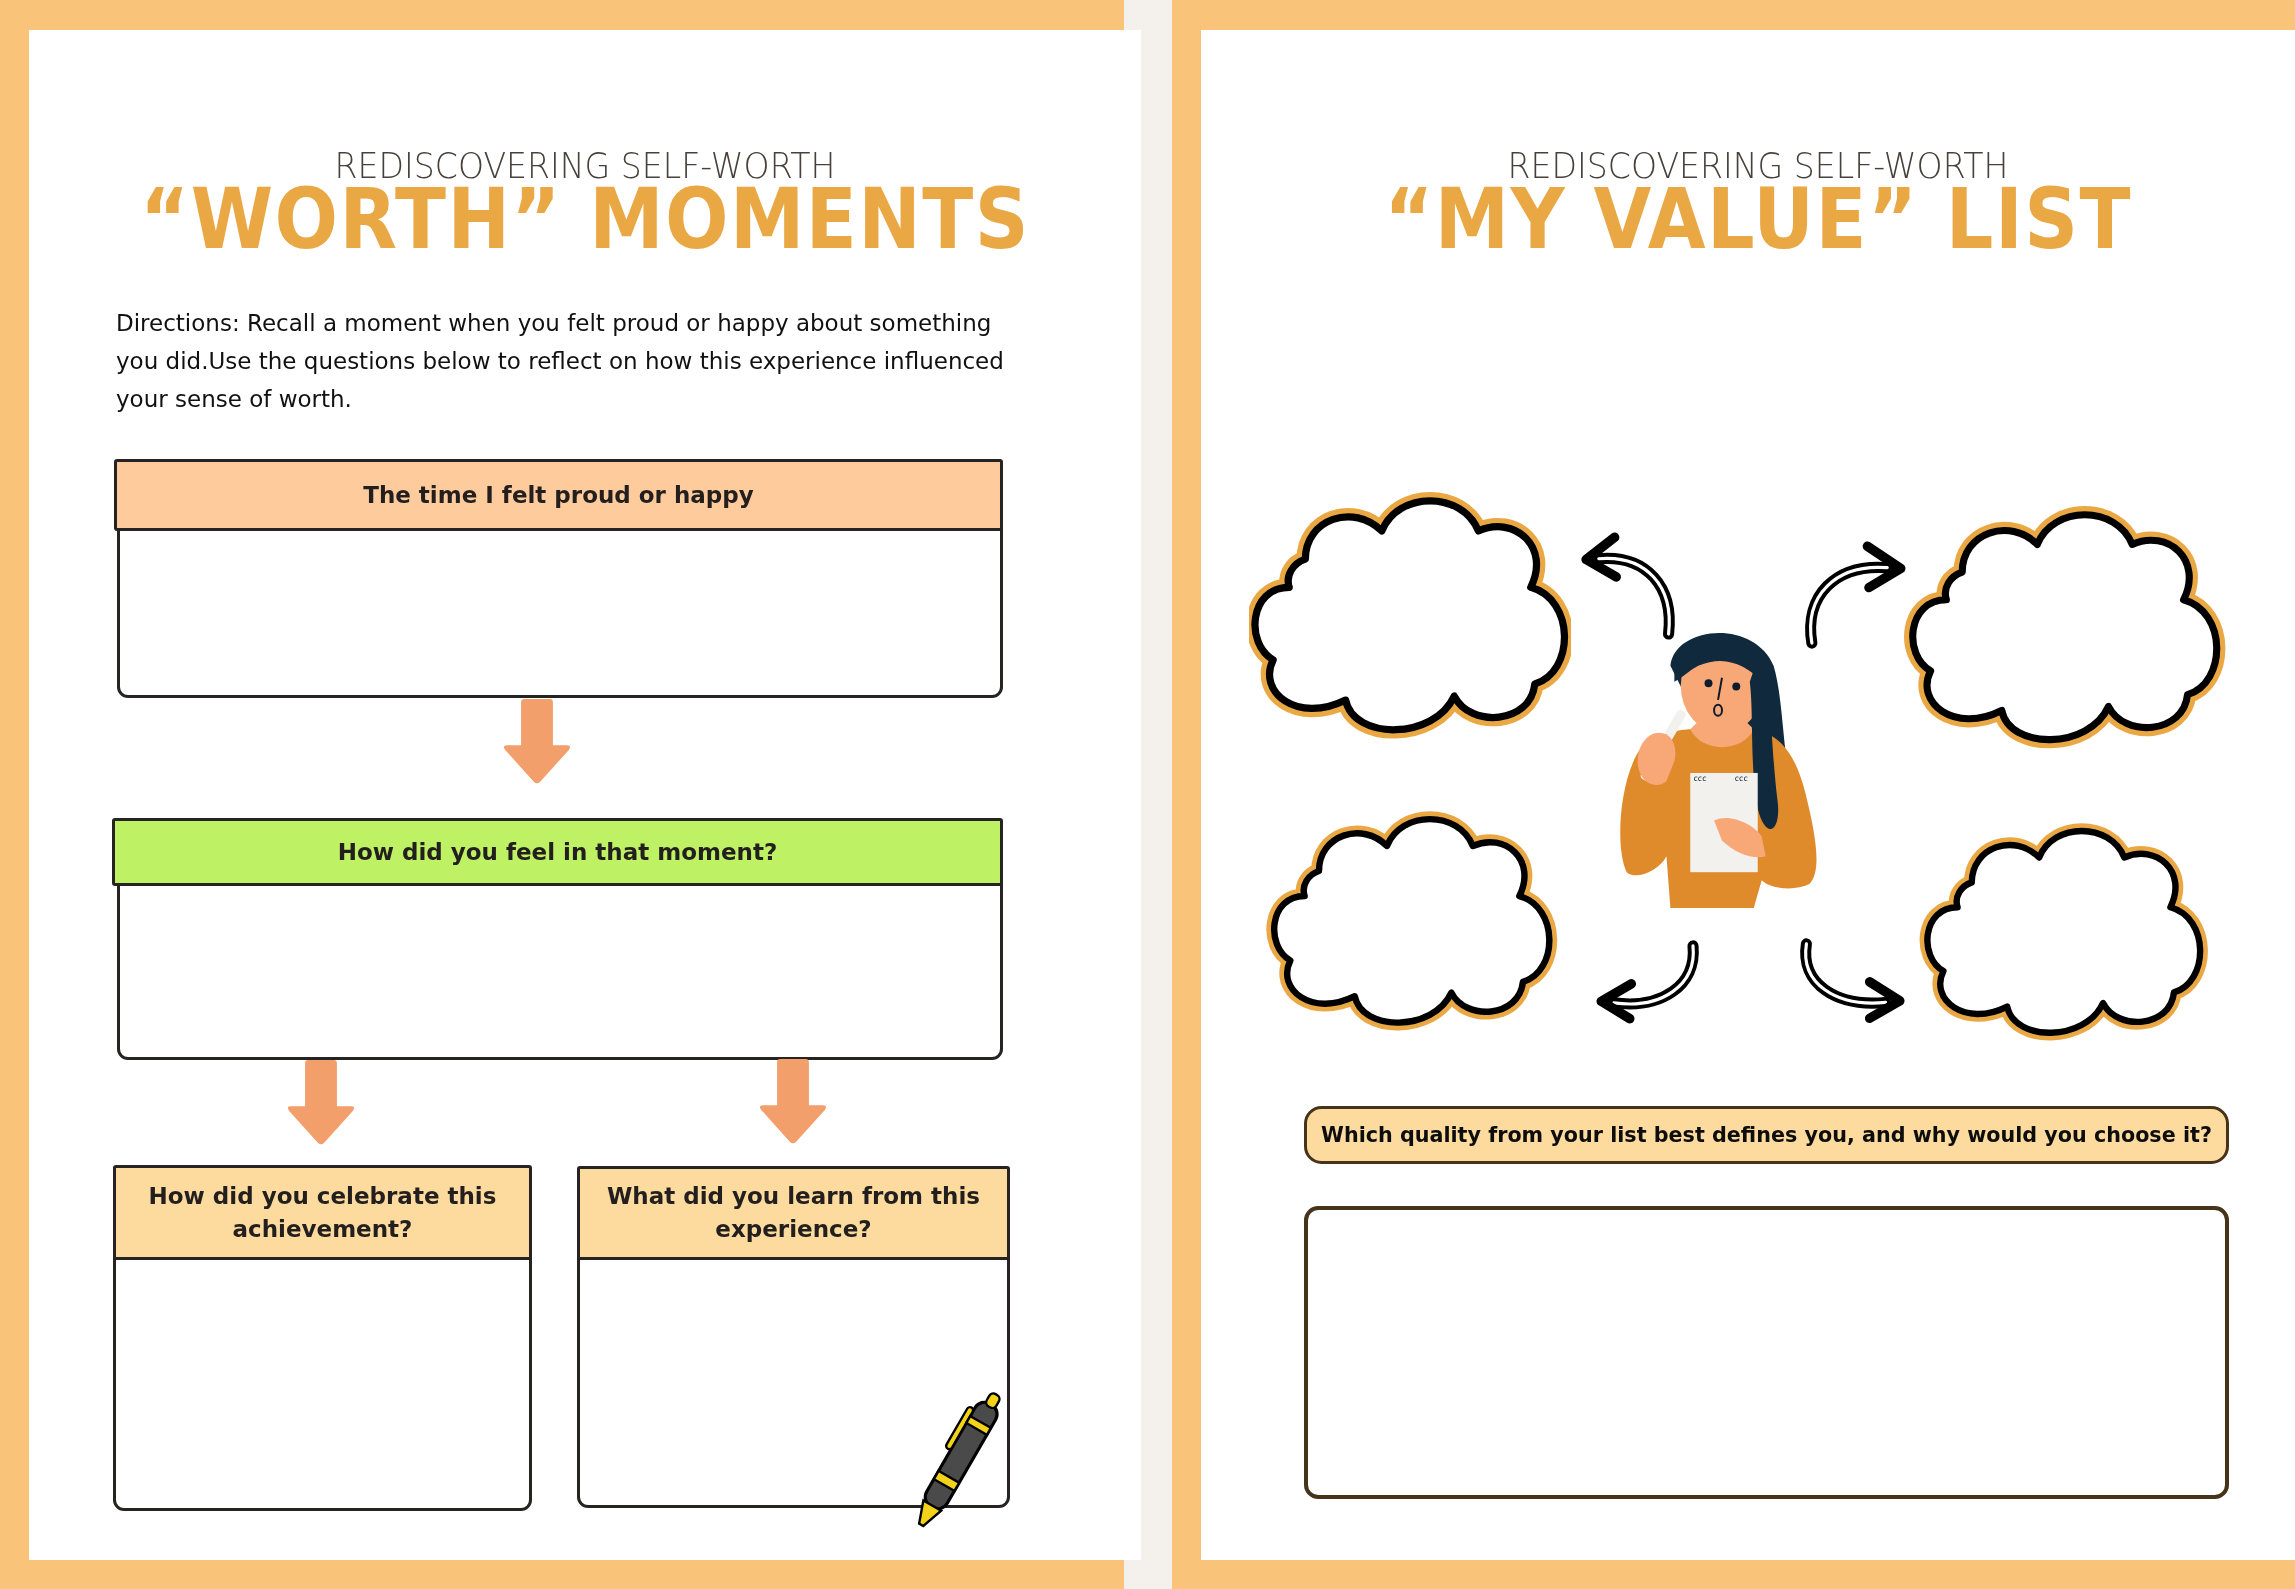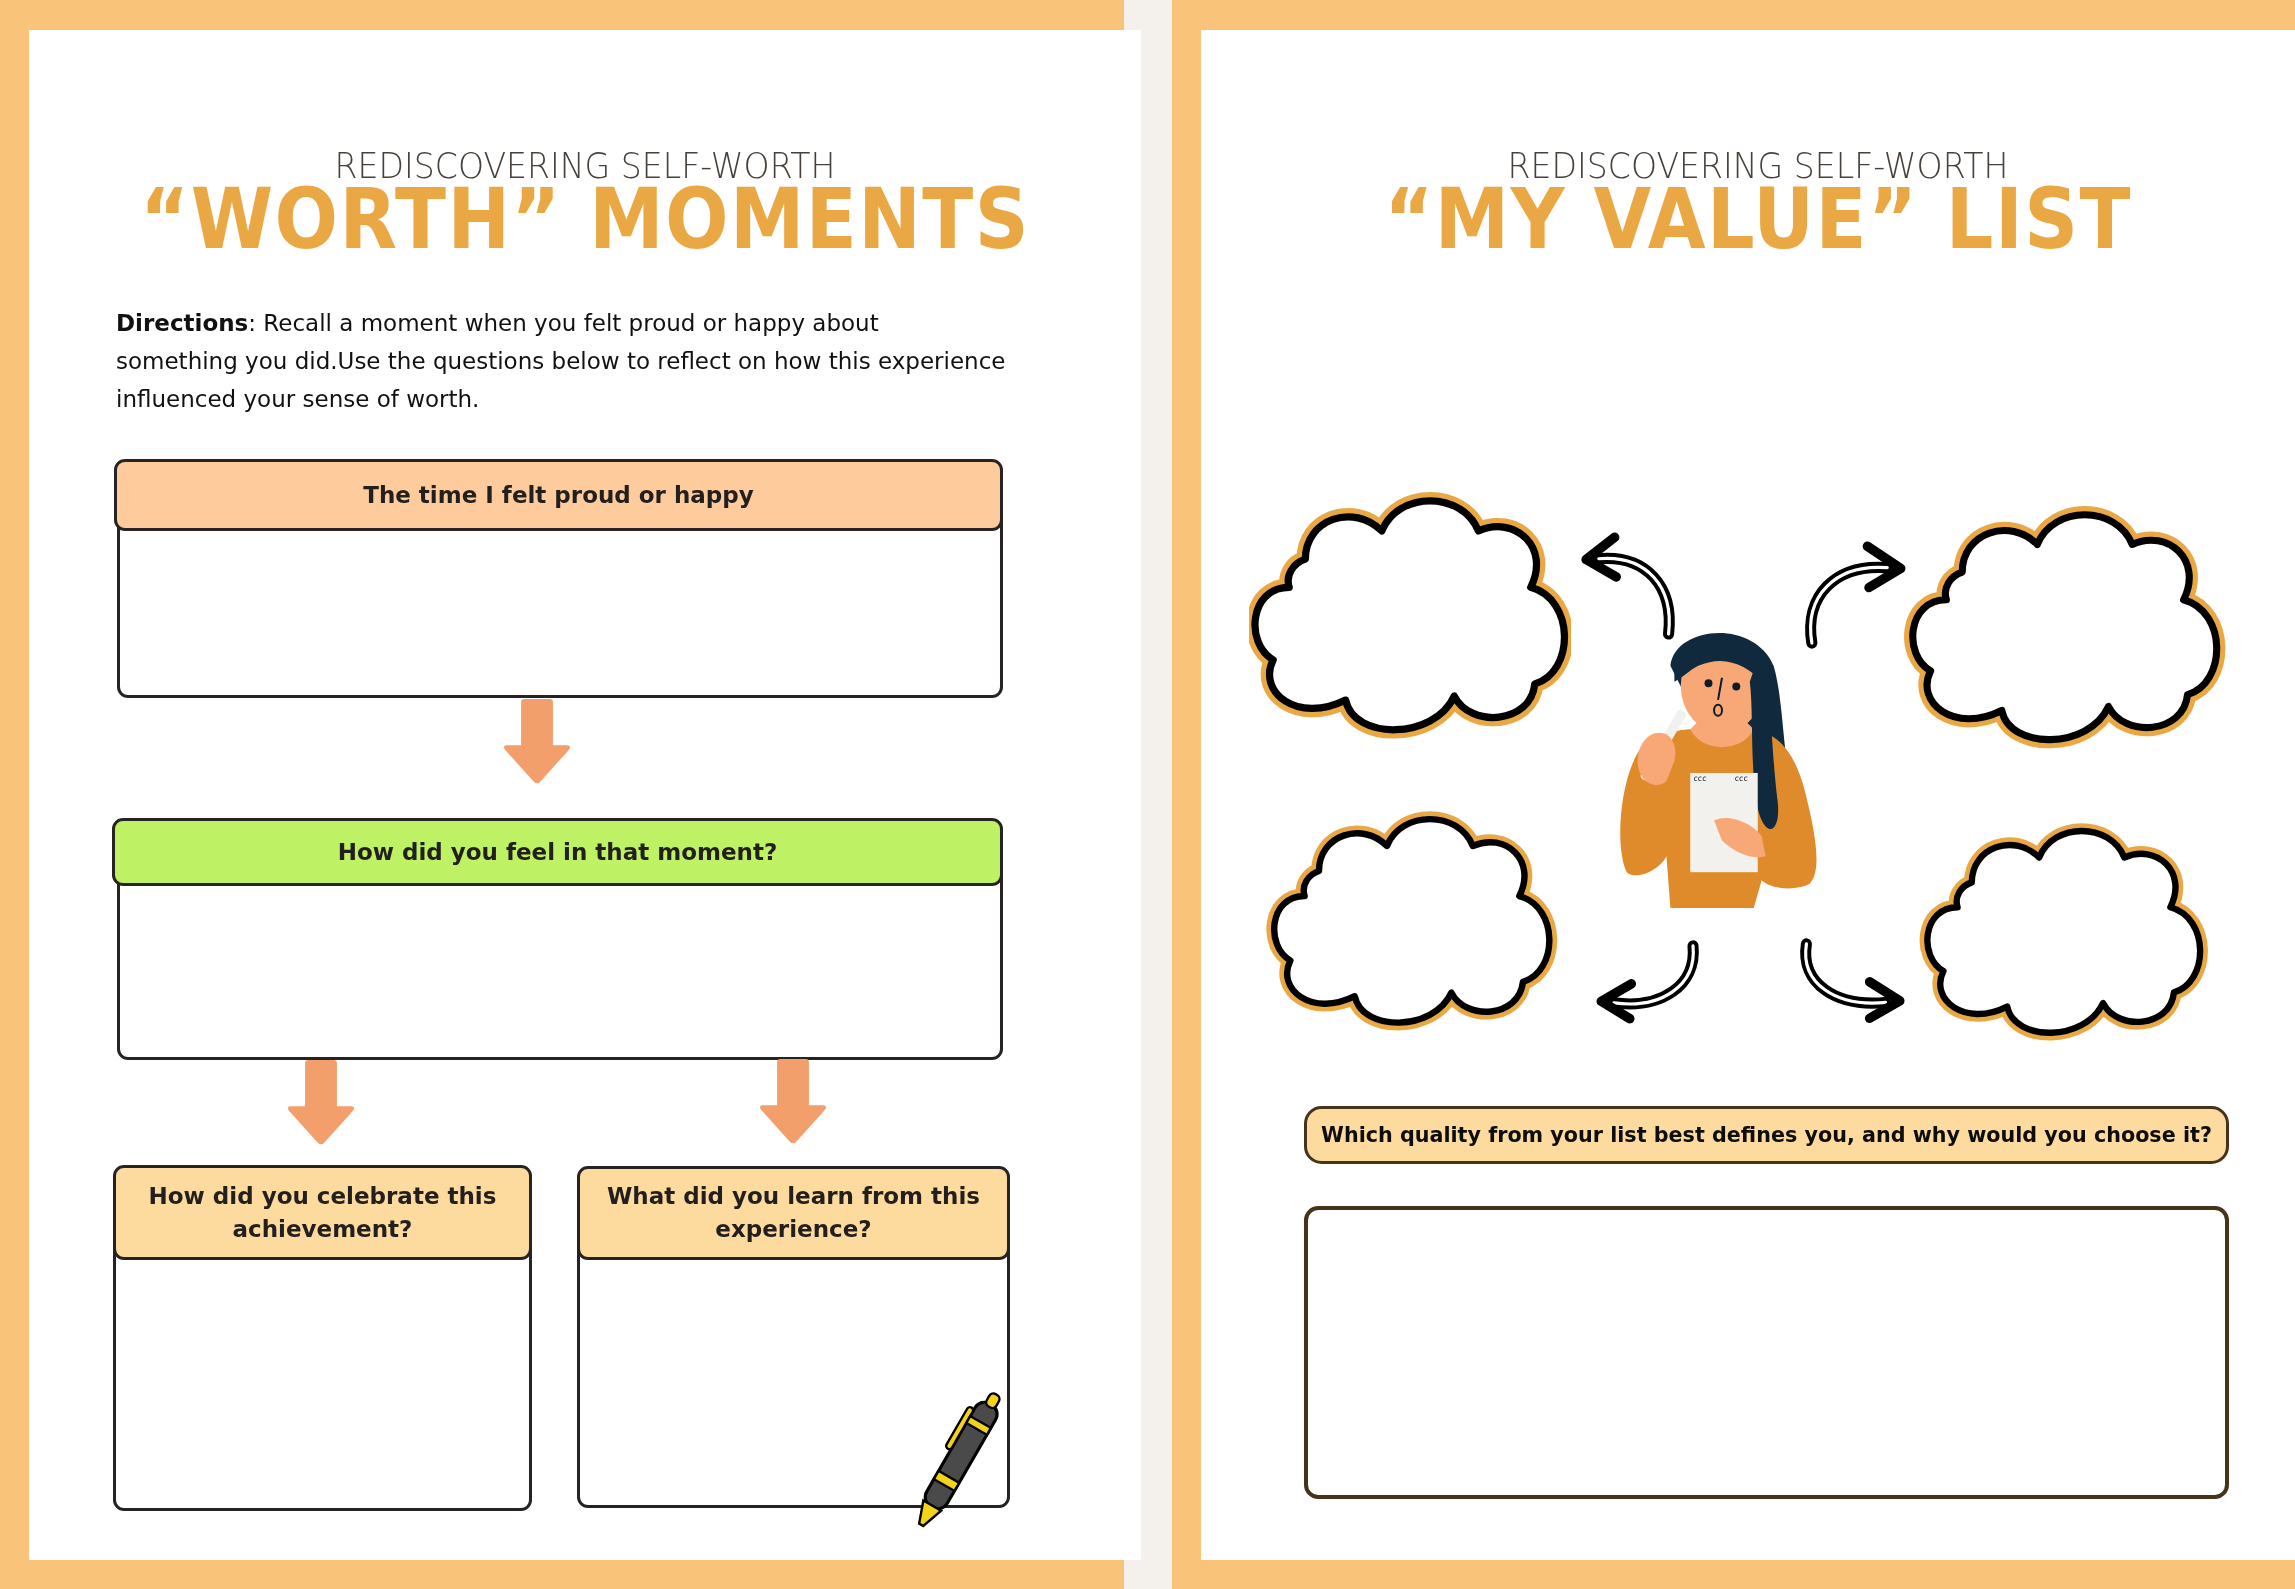--- a/index.html
+++ b/index.html
@@ -31,29 +31,29 @@
     font-family: "DejaVu Sans", sans-serif; font-weight: bold;
     font-size: 83px; color: #eaa845; line-height: 1; letter-spacing: 1.6px;
     transform: scaleX(0.9);
   }
   .directions {
     position: absolute; left: 87px; width: 890px; top: 274px;
     font-family: "DejaVu Sans", sans-serif; font-size: 23px; line-height: 38px;
     color: #111111;
   }
   .page-right .directions { left: 88px; top: 271px; width: 954px; }
-  .directions b { font-weight: bold; }
+  .directions b { font-weight: normal; }
 
   
   .box-body {
     position: absolute; background: #fff; border: 3.2px solid #262322;
     border-radius: 11px; box-sizing: border-box;
   }
   .box-head {
-    position: absolute; border: 3.2px solid #262322; border-radius: 11px;
+    position: absolute; border: 3.2px solid #262322; border-radius: 3px;
     box-sizing: border-box; display: flex; align-items: center; justify-content: center;
     text-align: center; font-family: "DejaVu Sans", sans-serif; font-weight: bold;
     font-size: 23px; line-height: 33px; color: #231f1e; padding: 0 16px;
   }
   .arrow-down { position: absolute; }
 
   
   .cloud { position: absolute; }
   .curl { position: absolute; }
   .girl { position: absolute; }

